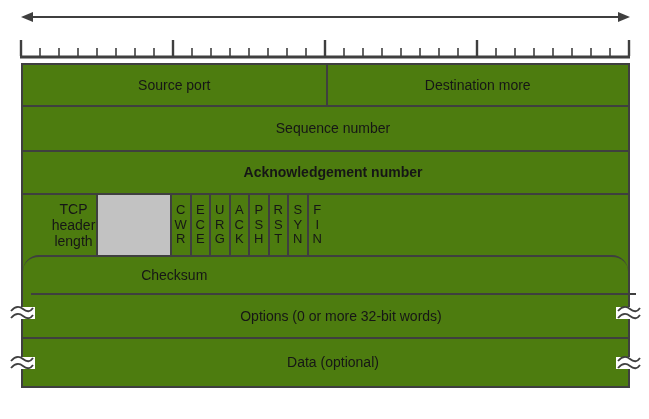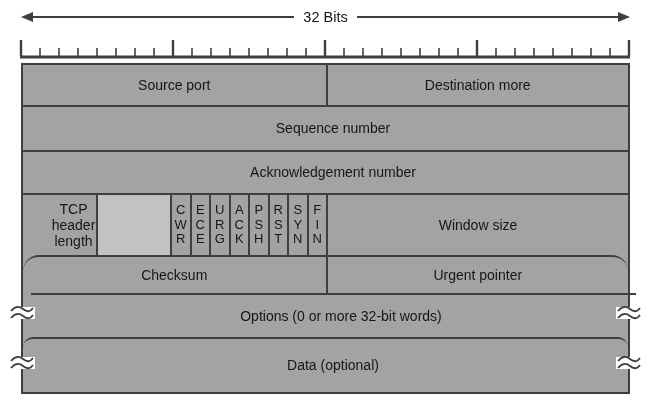--- a/index.html
+++ b/index.html
@@ -24,55 +24,54 @@
   .atext{
     font-size:14.5px;line-height:18px;padding:0 9px;white-space:nowrap;
   }
 
   
   .ruler{position:absolute;left:0;top:38px;width:649px;height:21px;display:block;}
 
   
   .tbl{
     position:absolute;left:21px;top:63px;width:609px;
-    border:2px solid var(--line);background:#a3a3a3;
+    border:2px solid var(--line);background:#4d7c0f;
   }
   .row{display:flex;width:100%;}
   .row + .row{border-top:2px solid var(--line);}
   .cell{
     display:flex;align-items:center;justify-content:center;
     text-align:center;font-size:14px;line-height:17px;white-space:pre-line;
   }
   .bl{border-left:2px solid var(--line);}
   .half{width:50%;}
   .full{width:100%;padding-left:15px;}
   .r1{height:40px;}
   .r2{height:45px;}
-  .r3{height:43px;}
+  .r3{height:43px;font-weight:bold;}
   .r4{height:62px;}
   .r5{height:38px;border-radius:16px;}
   .r6{height:44px;margin-left:8px;}
-  .r7{height:55px;border-radius:10px;}
+  .r7{height:49px;}
   .tcp-len{flex:0 0 73px;line-height:16px;padding-left:28px;}
   .reserved{flex:0 0 74px;background:var(--reserved);}
   .flag{flex:0 0 19.5px;font-size:13px;line-height:14.5px;padding:0;}
   .winsize{flex:1;}
 
   
   .squig{position:absolute;width:26px;height:20px;display:block;}
 </style>
 </head>
 <body>
 
 <div class="fig">
 
   <div class="arrow-row">
     <span class="ah left"></span>
     <span class="aline"></span>
-    <span class="atext">32 Bits</span>
     <span class="aline"></span>
     <span class="ah right"></span>
   </div>
 
   <svg class="ruler" id="ruler">
       <line x1="20" x2="630" y1="19" y2="19" stroke="#3f3f3f" stroke-width="3"></line>
       <line x1="21" x2="21" y1="18" y2="2" stroke="#3f3f3f" stroke-width="2.4"></line>
       <line x1="40" x2="40" y1="18" y2="10" stroke="#3f3f3f" stroke-width="1.6"></line>
       <line x1="59" x2="59" y1="18" y2="10" stroke="#3f3f3f" stroke-width="1.6"></line>
       <line x1="78" x2="78" y1="18" y2="10" stroke="#3f3f3f" stroke-width="1.6"></line>
@@ -140,25 +139,23 @@
 H</div>
       <div class="cell flag bl">R
 S
 T</div>
       <div class="cell flag bl">S
 Y
 N</div>
       <div class="cell flag bl">F
 I
 N</div>
-      <div class="cell winsize bl">Window size</div>
     </div>
     <div class="row r5">
       <div class="cell half">Checksum</div>
-      <div class="cell half bl">Urgent pointer</div>
     </div>
     <div class="row r6">
       <div class="cell full">Options (0 or more 32-bit words)</div>
     </div>
     <div class="row r7">
       <div class="cell full">Data (optional)</div>
     </div>
   </div>
 
   <svg class="squig" style="left:9px;top:303px;" viewBox="0 0 26 20">

